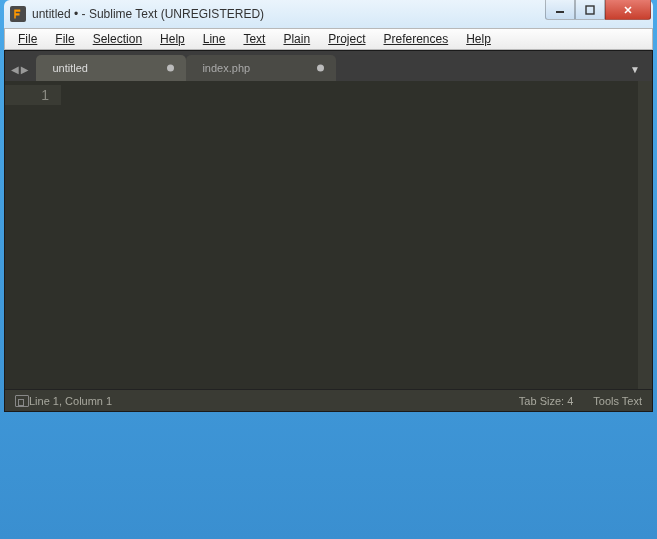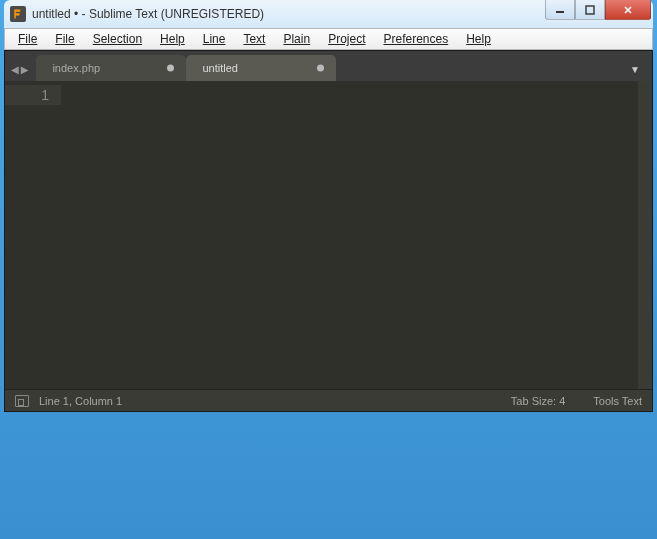--- a/index.html
+++ b/index.html
@@ -32,24 +32,24 @@
 .tab .dirty-dot { width: 7px; height: 7px; border-radius: 50%; background: #bbb; position: absolute; right: 12px; top: 50%; transform: translateY(-50%); }
 .tabbar .menu-caret { margin-left: auto; color: #ccc; font-size: 10px; padding: 0 6px 6px 0; cursor: default; }
 
 .editor-body { flex: 1; display: flex; position: relative; background: #2f302a; }
 .gutter { width: 56px; background: #2f302a; color: #8a8a82; text-align: right; padding: 4px 10px 0 0; font-family: Consolas, monospace; font-size: 14px; }
 .gutter .lnum { height: 20px; line-height: 20px; background: #3a3b34; margin-right: -10px; padding-right: 12px; }
 .code-area { flex: 1; background: #2f302a; position: relative; }
 .scrollbar-v { width: 14px; background: #3a3b34; position: absolute; right: 0; top: 0; bottom: 0; }
 
 .statusbar { height: 22px; background: #3a3b34; color: #a8a89e; display: flex; align-items: center; font-size: 11px; padding: 0 10px; gap: 14px; border-top: 1px solid #222; }
-.statusbar .sb-left { display: flex; align-items: flex-end; gap: 10px; flex: 1; }
+.statusbar .sb-left { display: flex; align-items: flex-end; flex: 1; }
 .statusbar .sb-icon { width: 14px; height: 12px; border: 1px solid #888; border-radius: 1px; position: relative; }
 .statusbar .sb-icon::after { content: ""; position: absolute; left: 2px; top: 3px; width: 4px; height: 5px; border: 1px solid #888; }
-.statusbar .sb-right { display: flex; gap: 28px; }
+.statusbar .sb-right { display: flex; gap: 20px; }
 </style>
 </head>
 <body>
 
 <div class="win-frame">
 
   <div class="titlebar">
     <div class="app-icon">
       <svg viewBox="0 0 16 16">
           <path d="M3 2 L11 2 L11 5 L5 5 L5 7 L10 7 L10 10 L5 10 L5 14 L3 14 Z" fill="#ff9800"></path>
@@ -88,26 +88,26 @@
     <div class="menu-item">Help</div>
   </div>
 
   <div class="editor-shell">
 
     <div class="tabbar">
       <div class="tab-nav">
         <span>◀</span>
         <span>▶</span>
       </div>
+      <div class="tab active">
+        <span>untitled</span>
+        <span class="dirty-dot"></span>
+      </div>
       <div class="tab inactive">
         <span>index.php</span>
-        <span class="dirty-dot"></span>
-      </div>
-      <div class="tab active">
-        <span>untitled</span>
         <span class="dirty-dot"></span>
       </div>
       <div class="menu-caret">▼</div>
     </div>
 
     <div class="editor-body">
       <div class="gutter">
         <div class="lnum">1</div>
       </div>
       <div class="code-area">

